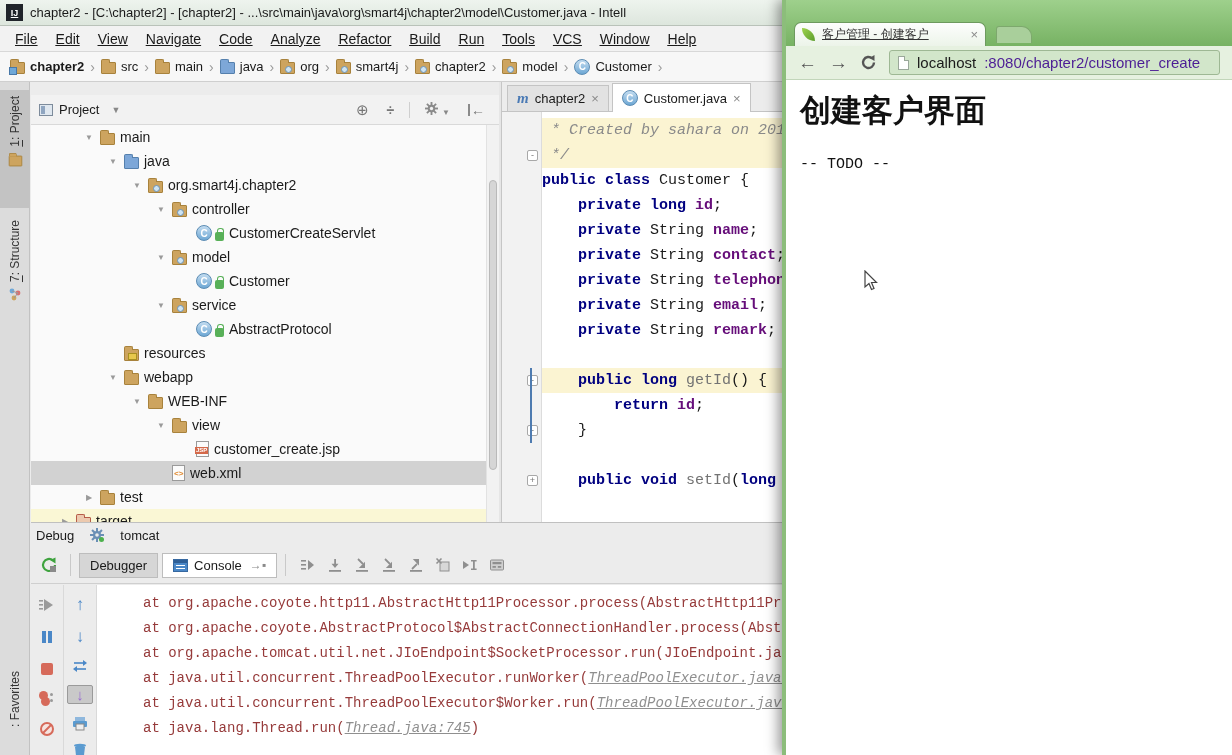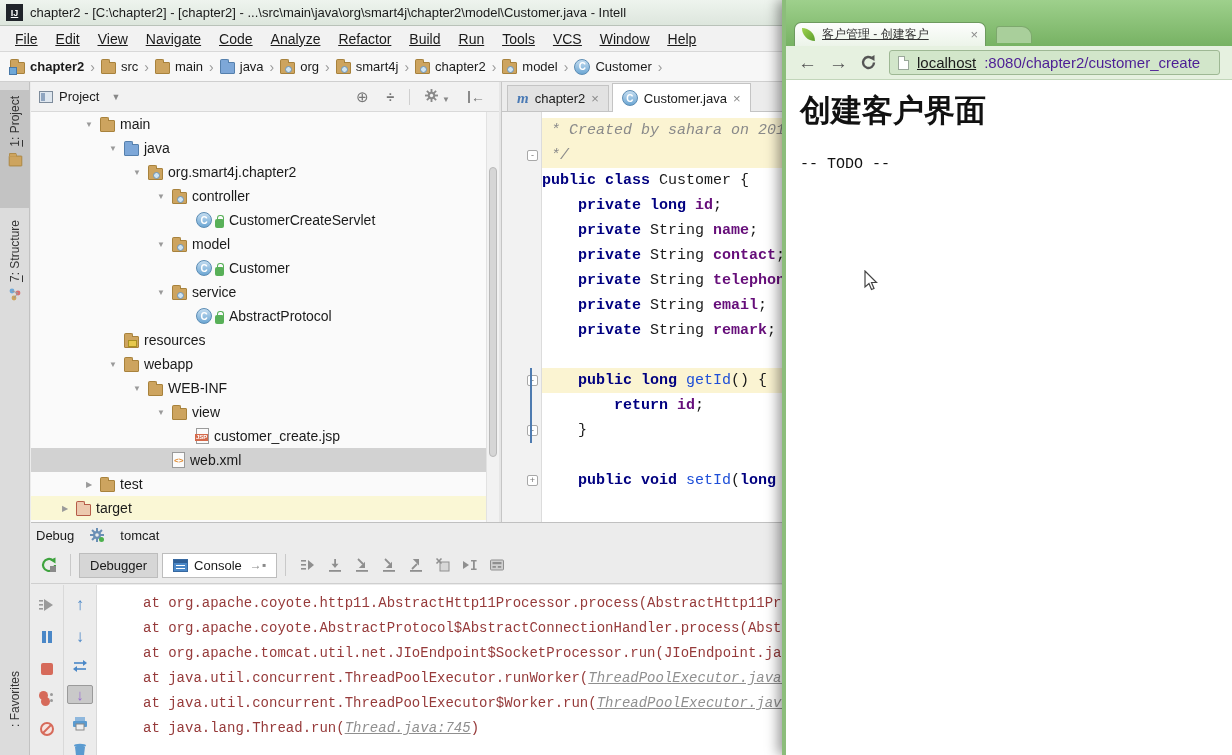--- a/index.html
+++ b/index.html
@@ -24,21 +24,21 @@
 
   
   .toolstrip { position:absolute; left:0; top:82px; width:30px; height:673px;
     background:#dcdcdc; border-right:1px solid #c2c2c2; }
   .vtab { position:absolute; left:0; width:30px; display:flex; flex-direction:column; align-items:center;
     font-size:12px; color:#333; }
   .vtab .vtxt { writing-mode:vertical-rl; transform:rotate(180deg); }
   .vtab.sel { background:#c3c3c3; }
 
   
-  .project-panel { position:absolute; left:31px; top:82px; width:468px; height:440px; background:#fafafa; }
+  .project-panel { position:absolute; left:31px; top:95px; width:468px; height:440px; background:#fafafa; }
   .pp-header { height:30px; background:#f2f2f2; border-bottom:1px solid #d9d9d9;
     display:flex; align-items:center; padding:0 8px; font-size:13px; gap:6px;}
   .pp-win-icon { width:14px; height:12px; border:1px solid #7d8b9b; background:#dfe7ef; position:relative;}
   .pp-win-icon::after { content:""; position:absolute; left:1px; top:1px; width:4px; height:8px; background:#8fa5c0;}
   .pp-spacer { flex:1; }
   .pp-tool { color:#777; font-size:14px; padding:0 6px; }
   .pp-sep { width:1px; height:16px; background:#cfcfcf; margin:0 3px;}
   .tree { position:absolute; top:30px; left:0; right:13px; bottom:0; overflow:hidden; font-size:14px;}
   .trow { height:24px; display:flex; align-items:center; gap:5px; white-space:nowrap;}
   .trow.selected { background:#d2d2d2; }
@@ -91,21 +91,21 @@
   .fold { width:11px; height:11px; border:1px solid #a8a8a8; background:#fff; color:#777;
     font-size:9px; line-height:9px; text-align:center; border-radius:2px;}
   .changebar { position:absolute; left:28px; width:2px; background:#4e7bb0;}
   .codearea { flex:1; padding-top:6px; font-family:"Liberation Mono","DejaVu Sans Mono",monospace;
     font-size:15px; overflow:hidden;}
   .cline { height:25px; line-height:25px; white-space:pre;}
   .cline.y { background:#fbf4d2; }
   .tk-kw { color:#000080; font-weight:bold; }
   .tk-fld { color:#660E7A; font-weight:bold; }
   .tk-cmt { color:#8a8a8a; font-style:italic; }
-  .tk-gray { color:#1d4ed8;text-align:center; }
+  .tk-gray { color:#737373;text-align:center; }
   .tk-pl { color:#1a1a1a; }
 
   
   .debugpanel { position:absolute; left:31px; top:522px; right:0; bottom:0; background:#ececec; border-top:1px solid #c0c0c0;}
   .dheader { height:24px; display:flex; align-items:center; gap:16px; padding-left:5px; font-size:13px;}
   .dtoolrow { height:37px; display:flex; align-items:center; gap:4px; border-bottom:1px solid #cfcfcf; padding-left:4px;}
   .dtab { height:25px; padding:0 10px; display:flex; align-items:center; gap:6px; font-size:13px;
     background:#d6d6d6; border:1px solid #bdbdbd;}
   .dtab.active { background:#fff;}
   .console-ic { width:15px; height:13px; background:#4a87c7; border:1px solid #3668a0;
@@ -152,21 +152,21 @@
   .b-stub { position:absolute; left:210px; top:26px; width:36px; height:17px;
     background:#a9cf9b; border-radius:3px 10px 0 0; border:1px solid #7da86d; border-bottom:none;}
   .b-toolbar { position:absolute; top:46px; left:0; right:0; height:34px; background:#e6f1e0;
     border-bottom:1px solid #c2d6ba; display:flex; align-items:center; gap:12px; padding:0 12px;}
   .b-nav { color:#555; font-size:19px; font-weight:bold; line-height:1;}
   .b-addr { flex:1; height:25px; background:#d2e6ca; border:1px solid #9eb894; border-radius:3px;
     display:flex; align-items:center; gap:8px; padding:0 8px; font-size:15px; white-space:nowrap; overflow:hidden;}
   .page-ic { width:11px; height:14px; background:#fff; border:1px solid #9aa89a; position:relative; flex:none;}
   .page-ic::after{ content:""; position:absolute; right:-1px; top:-1px; width:4px; height:4px;
     background:#d2e6ca; border-left:1px solid #9aa89a; border-bottom:1px solid #9aa89a;}
-  .url-host { color:#1a1a1a;text-decoration:underline;}
+  .url-host { color:#1a1a1a;}
   .url-path { color:#4c1d95;}
   .b-content { position:absolute; top:80px; left:0; right:0; bottom:0; background:#fff; padding:10px 14px;}
   .b-heading { font-family:"Liberation Serif","DejaVu Serif",serif; font-size:31px; font-weight:bold; color:#111;}
   .b-todo { margin-top:24px; font-family:"Liberation Mono","DejaVu Sans Mono",monospace; font-size:15px; color:#111;}
   .cursor { position:absolute; left:78px; top:190px;}
   u { text-decoration:underline; }
 </style>
 </head>
 <body>
 

